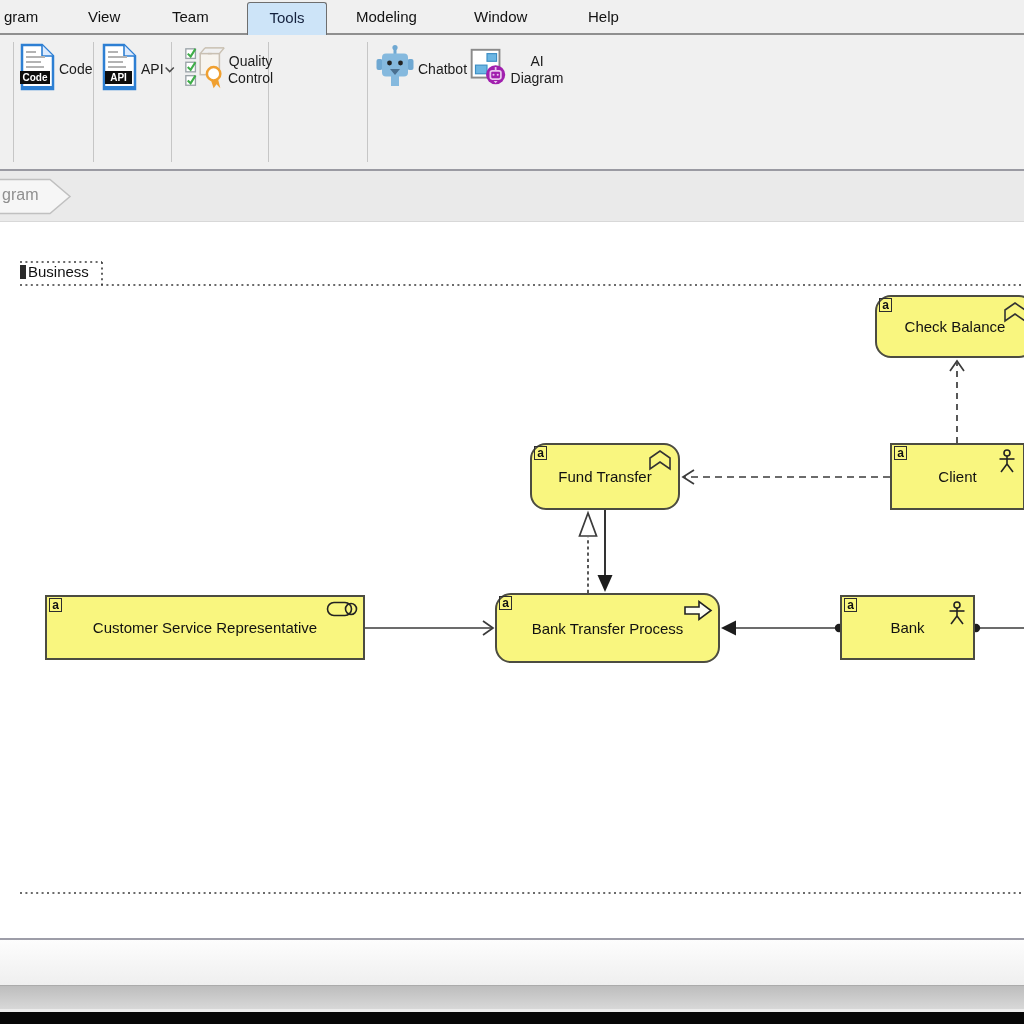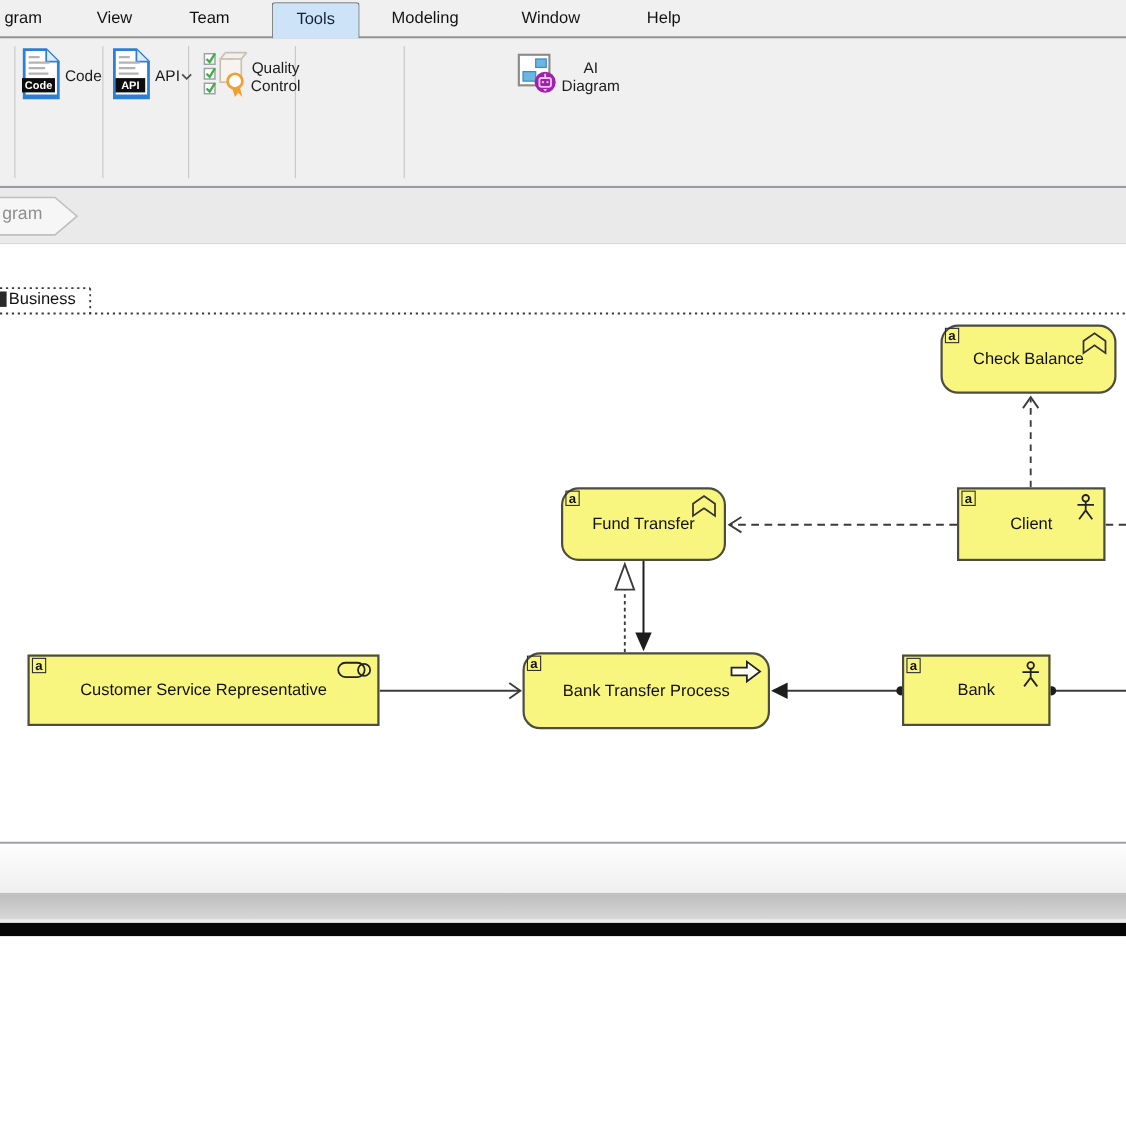--- a/index.html
+++ b/index.html
@@ -46,21 +46,21 @@
   .breadcrumbbar {
     position:relative; height:51px; background:#eaeaea;
     border-bottom:1px solid #d8d8d8;
   }
   .crumb-wrap { position:absolute; left:-2px; top:7px; }
   .crumb-label {
     position:absolute; left:4px; top:8px; font-size:16px; color:#8f8f8f;
   }
 
   
-  .canvas { position:relative; height:543px; background:#ffffff; overflow:hidden; }
+  .canvas { position:relative; height:716px; background:#ffffff; overflow:hidden;margin-left:20px; }
   .connectors { position:absolute; left:0; top:0; pointer-events:none; }
 
   .node {
     position:absolute; background:#f9f67f; border:2px solid #4c4c41;
     display:flex; align-items:center; justify-content:center;
     font-size:15px; color:#111111; cursor:default;
   }
   .node.rounded { border-radius:16px; }
   .badge-a {
     position:absolute; top:1px; left:2px; width:13px; height:14px;
@@ -168,20 +168,36 @@
           <line x1="27" y1="10" x2="31" y2="10"></line>
         </g>
         <polygon points="29,34 33,46 36,42 40,46 37,34" fill="#f0a030"></polygon>
         <circle cx="33" cy="31" r="7" fill="#ffffff" stroke="#f0a030" stroke-width="2.6"></circle>
       </svg>
     </div>
     <div class="rlabel">Quality Control</div>
   </div>
 
 
+  <div class="rbtn" style="left:372px;width:86px">
+    <div class="icon-box">
+      <svg width="46" height="48" viewBox="0 0 46 48">
+        <line x1="23" y1="3" x2="23" y2="10" stroke="#6fa8d2" stroke-width="3"></line>
+        <circle cx="23" cy="3.5" r="2.6" fill="#6fa8d2"></circle>
+        <rect x="4.5" y="15" width="6" height="11" rx="2" fill="#6fa8d2"></rect>
+        <rect x="35.5" y="15" width="6" height="11" rx="2" fill="#6fa8d2"></rect>
+        <rect x="10" y="9.5" width="26" height="23" rx="4" fill="#85b9de"></rect>
+        <circle cx="17.5" cy="19" r="2.4" fill="#222222"></circle>
+        <circle cx="28.5" cy="19" r="2.4" fill="#222222"></circle>
+        <path d="M18,25 L28,25 L23,31 Z" fill="#4a6f8f"></path>
+        <rect x="19" y="32" width="8" height="10" fill="#85b9de"></rect>
+      </svg>
+    </div>
+    <div class="rlabel">Chatbot</div>
+  </div>
 
   <div class="rbtn" style="left:464px;width:100px">
     <div class="icon-box">
       <svg width="48" height="48" viewBox="0 0 48 48">
         <rect x="8" y="5" width="29" height="29" fill="#ffffff" stroke="#8a8a8a" stroke-width="2"></rect>
         <rect x="24" y="9" width="10" height="8" fill="#6cb6e3" stroke="#3c8ec4" stroke-width="1.2"></rect>
         <rect x="12" y="21" width="12" height="9" fill="#6cb6e3" stroke="#3c8ec4" stroke-width="1.2"></rect>
         <circle cx="33" cy="31" r="10" fill="#a120ae"></circle>
         <line x1="33" y1="23" x2="33" y2="27" stroke="#e9c7ee" stroke-width="1.8"></line>
         <rect x="27.5" y="27" width="11" height="8.5" rx="2" fill="none" stroke="#e9c7ee" stroke-width="1.8"></rect>

